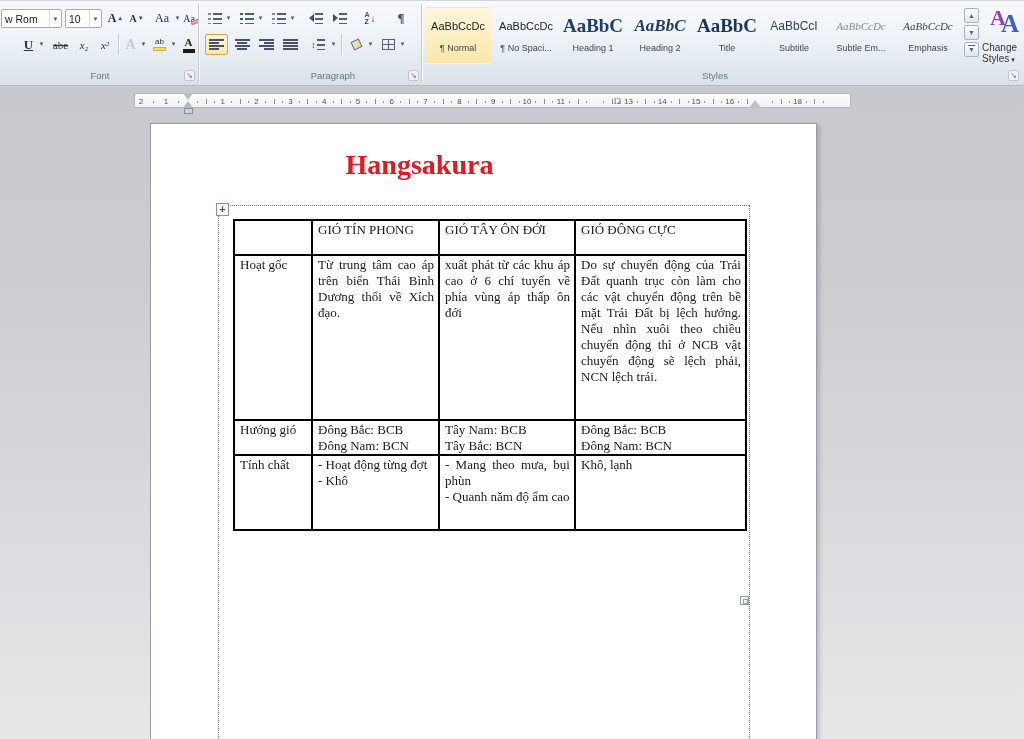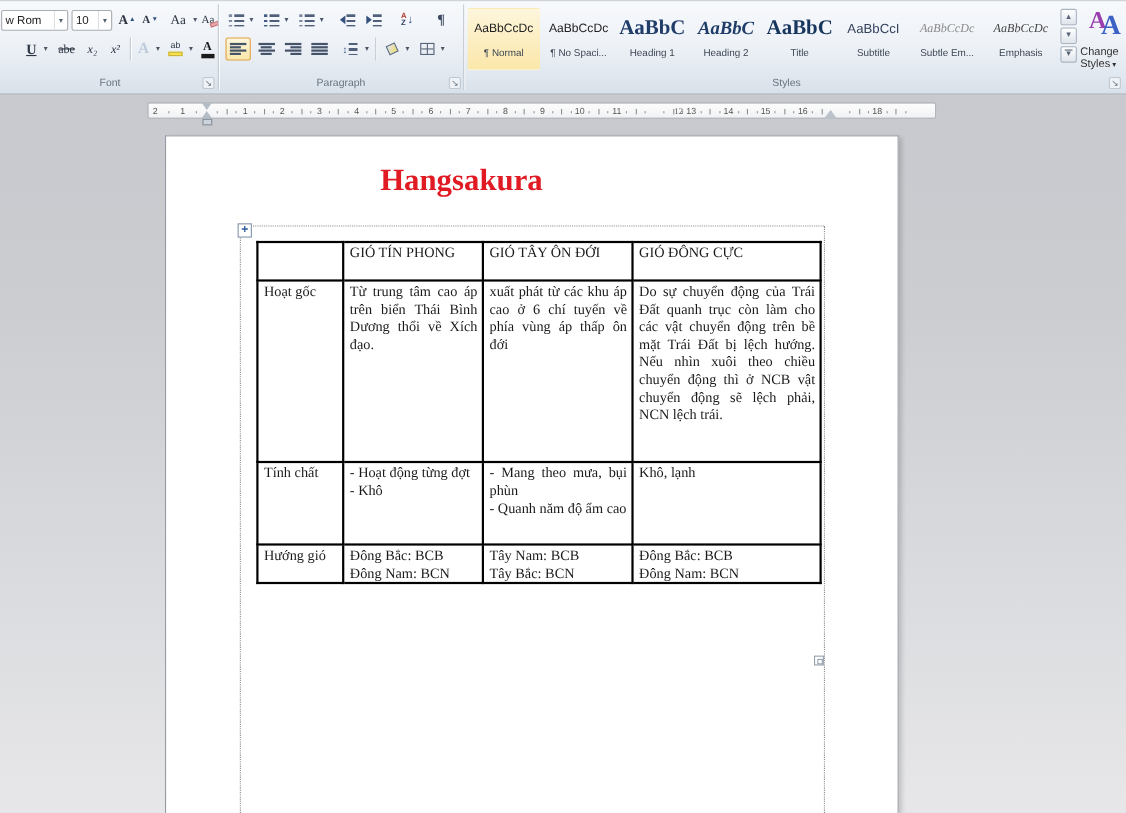--- a/index.html
+++ b/index.html
@@ -279,21 +279,21 @@
       <div class="vdiv" style="left:341px;top:33px;height:21px;"></div>
       <div class="btn" style="left:346px;top:33px;width:20px;height:21px;">
         <span class="bucket"></span>
       </div>
       <span class="dda" style="left:366px;top:33px;"></span>
       <div class="btn" style="left:378px;top:33px;width:20px;height:21px;">
         <span class="gridic"></span>
       </div>
       <span class="dda" style="left:398px;top:33px;"></span>
 
-      <div class="glabel" style="left:265px;width:90px;">Paragraph</div>
+      <div class="glabel" style="left:265px;width:90px;text-align:right;">Paragraph</div>
       <span class="launcher" style="left:408px;top:69px;"></span>
     </div>
 
     <div class="vdiv" style="left:421px;"></div>
 
     <div>
       <div class="sitem sel" style="left:425px;">
         <span class="pv p-normal">AaBbCcDc</span>
         <span class="lb">¶ Normal</span>
       </div>
@@ -452,35 +452,35 @@
         <td>GIÓ TÍN PHONG</td>
         <td>GIÓ TÂY ÔN ĐỚI</td>
         <td>GIÓ ĐÔNG CỰC</td>
       </tr>
       <tr style="height:165px">
         <td>Hoạt gốc</td>
         <td>Từ trung tâm cao áp trên biển Thái Bình Dương thổi về Xích đạo.</td>
         <td>xuất phát từ các khu áp cao ở 6 chí tuyến về phía vùng áp thấp ôn đới</td>
         <td>Do sự chuyển động của Trái Đất quanh trục còn làm cho các vật chuyển động trên bề mặt Trái Đất bị lệch hướng. Nếu nhìn xuôi theo chiều chuyển động thì ở NCB vật chuyển động sẽ lệch phải, NCN lệch trái.</td>
       </tr>
-      <tr style="height:75px">
-        <td>Tính chất</td>
-        <td>- Hoạt động từng đợt
-- Khô</td>
-        <td>- Mang theo mưa, bụi phùn
-- Quanh năm độ ẩm cao</td>
-        <td>Khô, lạnh</td>
-      </tr>
       <tr style="height:33px">
         <td>Hướng gió</td>
         <td>Đông Bắc: BCB
 Đông Nam: BCN</td>
         <td>Tây Nam: BCB
 Tây Bắc: BCN</td>
         <td>Đông Bắc: BCB
 Đông Nam: BCN</td>
       </tr>
+      <tr style="height:75px">
+        <td>Tính chất</td>
+        <td>- Hoạt động từng đợt
+- Khô</td>
+        <td>- Mang theo mưa, bụi phùn
+- Quanh năm độ ẩm cao</td>
+        <td>Khô, lạnh</td>
+      </tr>
     </tbody>
       </table>
 
     <div class="resize-handle"></div>
   </div>
 </div>
 
 </body></html>

